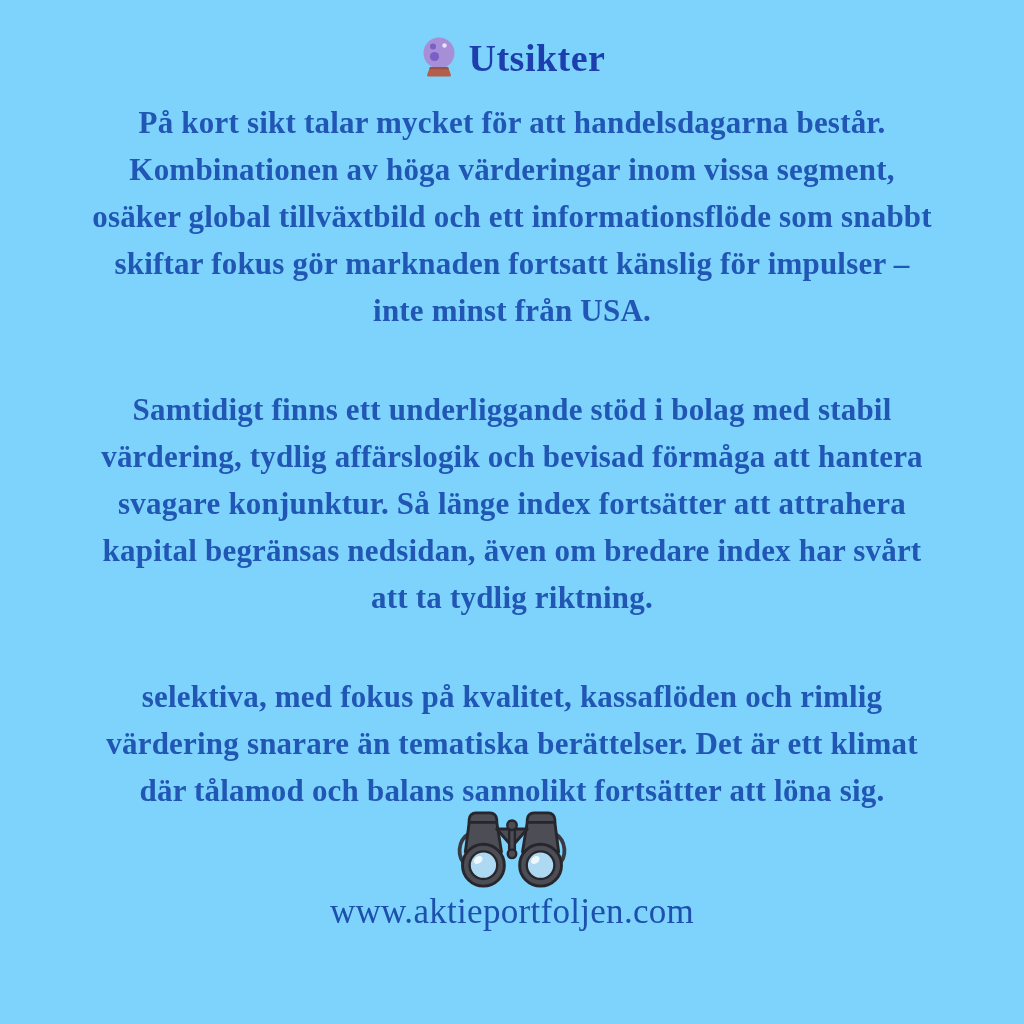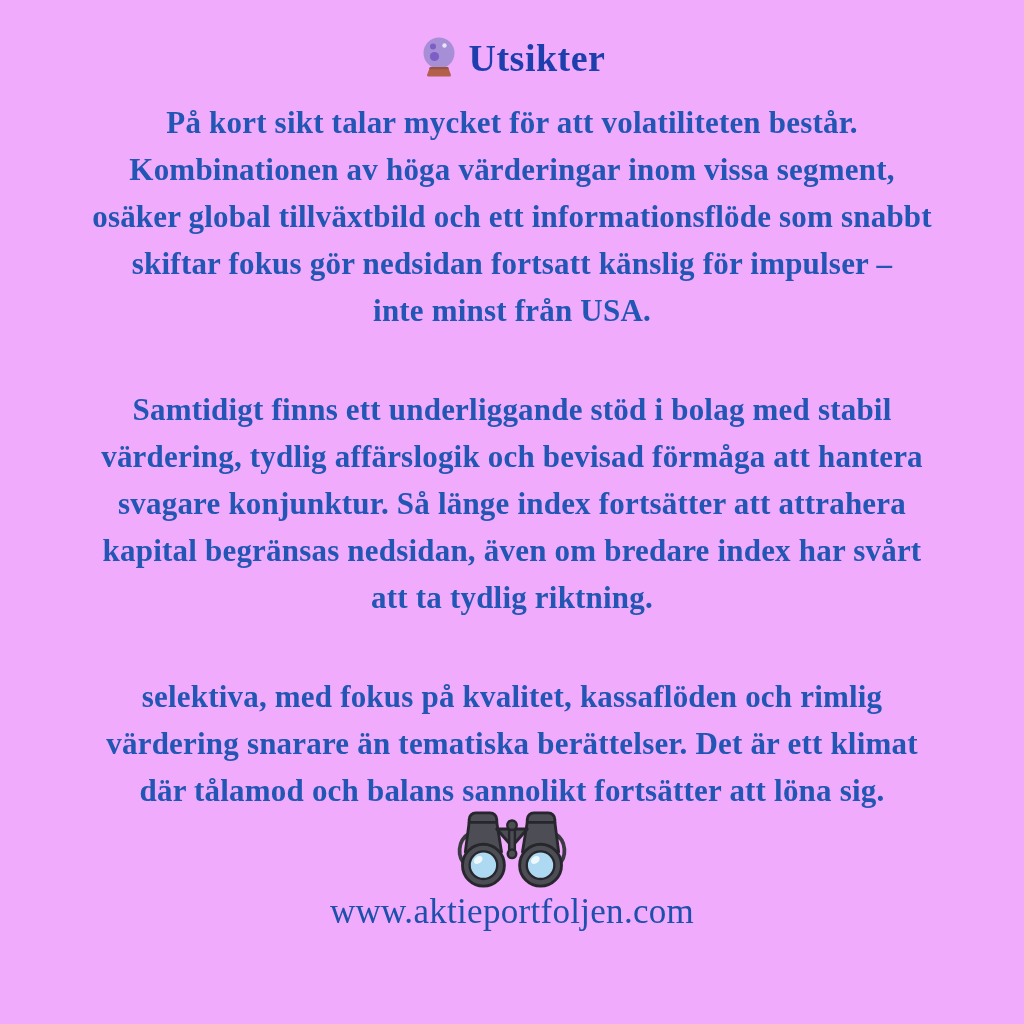--- a/index.html
+++ b/index.html
@@ -1,21 +1,21 @@
 <!DOCTYPE html>
 <html><head>
 <meta charset="utf-8">
 <style>
   * { margin: 0; padding: 0; box-sizing: border-box; }
   html, body { background: #ffffff; }
   .page {
     position: relative;
     width: 1024px;
     height: 1024px;
-    background: #f0abfc;
+    background: #7dd3fc;
     overflow: hidden;
     font-family: "Liberation Serif", "DejaVu Serif", serif;
   }
   .title-row {
     display: flex;
     align-items: center;
     justify-content: center;
     gap: 10px;
     padding-top: 34px;
     height: 82px;
@@ -75,24 +75,24 @@
         <path d="M11 31 L29 31 L32 39 Q32 40.5 30.5 40.5 L9.5 40.5 Q8 40.5 8 39 Z" fill="#b25f4c"></path>
         <path d="M11 31 L29 31 L29.8 33.2 L10.2 33.2 Z" fill="#9d5140"></path>
       </svg>
     </span>
     <span class="page-title">Utsikter</span>
   </div>
 
   <div class="body-text">
 
     <div class="paragraph">
-      <div class="line">På kort sikt talar mycket för att volatiliteten består.</div>
+      <div class="line">På kort sikt talar mycket för att handelsdagarna består.</div>
       <div class="line">Kombinationen av höga värderingar inom vissa segment,</div>
       <div class="line">osäker global tillväxtbild och ett informationsflöde som snabbt</div>
-      <div class="line">skiftar fokus gör nedsidan fortsatt känslig för impulser –</div>
+      <div class="line">skiftar fokus gör marknaden fortsatt känslig för impulser –</div>
       <div class="line">inte minst från USA.</div>
     </div>
 
     <div class="paragraph">
       <div class="line">Samtidigt finns ett underliggande stöd i bolag med stabil</div>
       <div class="line">värdering, tydlig affärslogik och bevisad förmåga att hantera</div>
       <div class="line">svagare konjunktur. Så länge index fortsätter att attrahera</div>
       <div class="line">kapital begränsas nedsidan, även om bredare index har svårt</div>
       <div class="line">att ta tydlig riktning.</div>
     </div>

